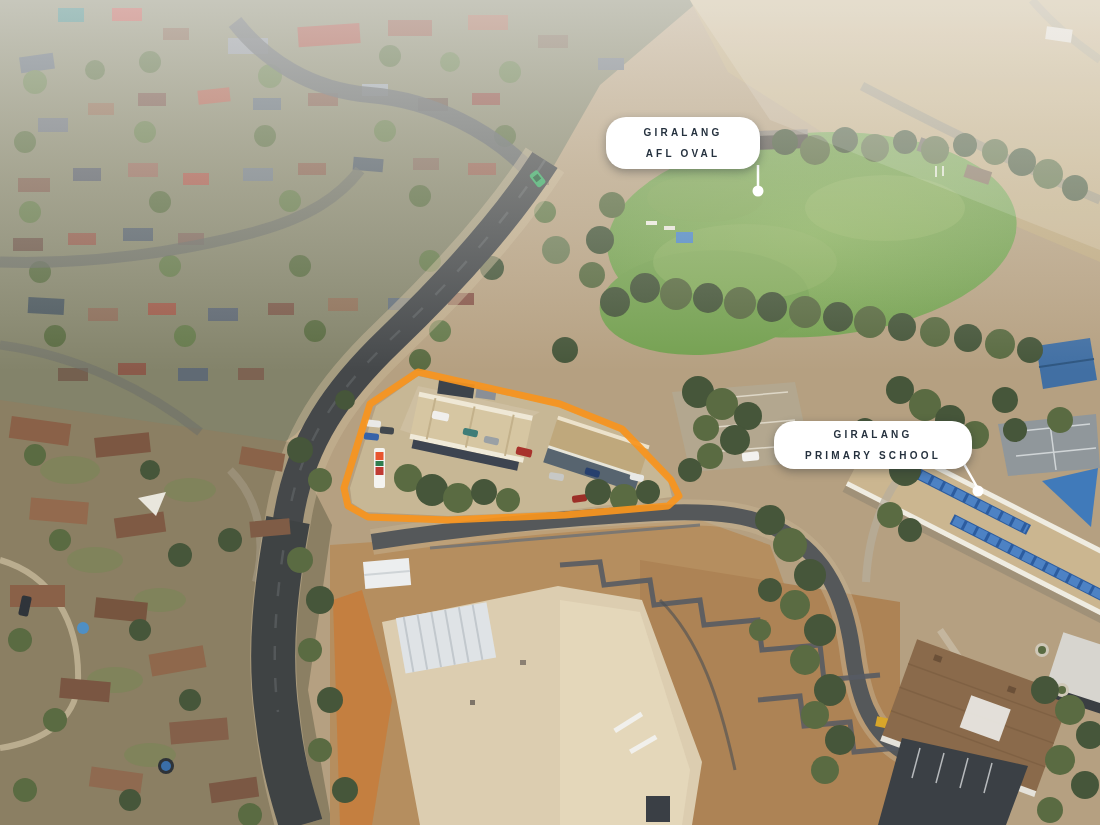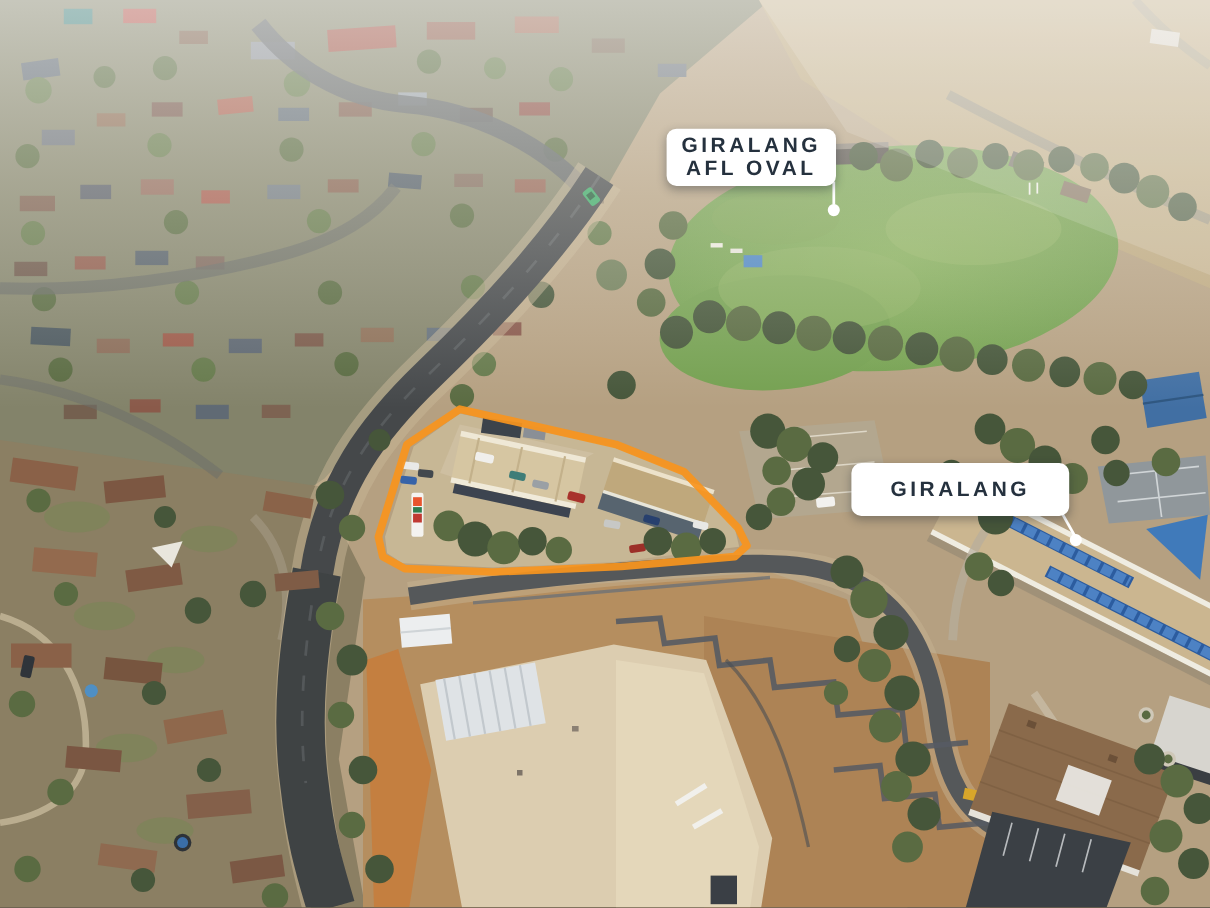--- a/index.html
+++ b/index.html
@@ -4,22 +4,22 @@
 <style>
   html,body{margin:0;padding:0;background:#222;}
   .stage{
     position:relative;width:1100px;height:825px;overflow:hidden;
     font-family:"Liberation Sans", sans-serif;
     background:#b5a081;
   }
   .stage svg{position:absolute;left:0;top:0;}
   .map-label{
     position:absolute;display:flex;flex-direction:column;justify-content:center;
-    background:#fff;border-radius:9px;text-align:center;
-    color:#25313E;font-weight:700;font-size:19px;letter-spacing:3.2px;line-height:21px;
+    background:#fff;border-radius:20px;text-align:center;
+    color:#25313E;font-weight:700;font-size:10px;letter-spacing:3.2px;line-height:21px;
     box-shadow:0 3px 9px rgba(25,35,45,.35);
     z-index:30;
   }
   .map-label span{display:block;white-space:nowrap;}
   #label-afl{left:606px;top:117px;width:154px;height:52px;}
   #label-school{left:774px;top:421px;width:198px;height:48px;}
   .disclaimer{
     position:absolute;left:88px;top:724px;z-index:30;
     color:rgba(255,255,255,.95);font-size:17.5px;letter-spacing:.4px;
     text-shadow:0 1px 3px rgba(60,50,30,.35);white-space:nowrap;
@@ -527,16 +527,17 @@
   <line x1="964" y1="464" x2="977" y2="487" stroke="#FFFFFF" stroke-width="2.5"></line>
   <circle cx="978" cy="491" r="5.5" fill="#FFFFFF"></circle>
 </svg>
 
 <div class="map-label" id="label-afl">
   <span>GIRALANG</span>
   <span>AFL OVAL</span>
 </div>
 <div class="map-label" id="label-school">
   <span>GIRALANG</span>
+  <span>PRIMARY SCHOOL</span>
 </div>
 
 
 </div>
 
 </body></html>

